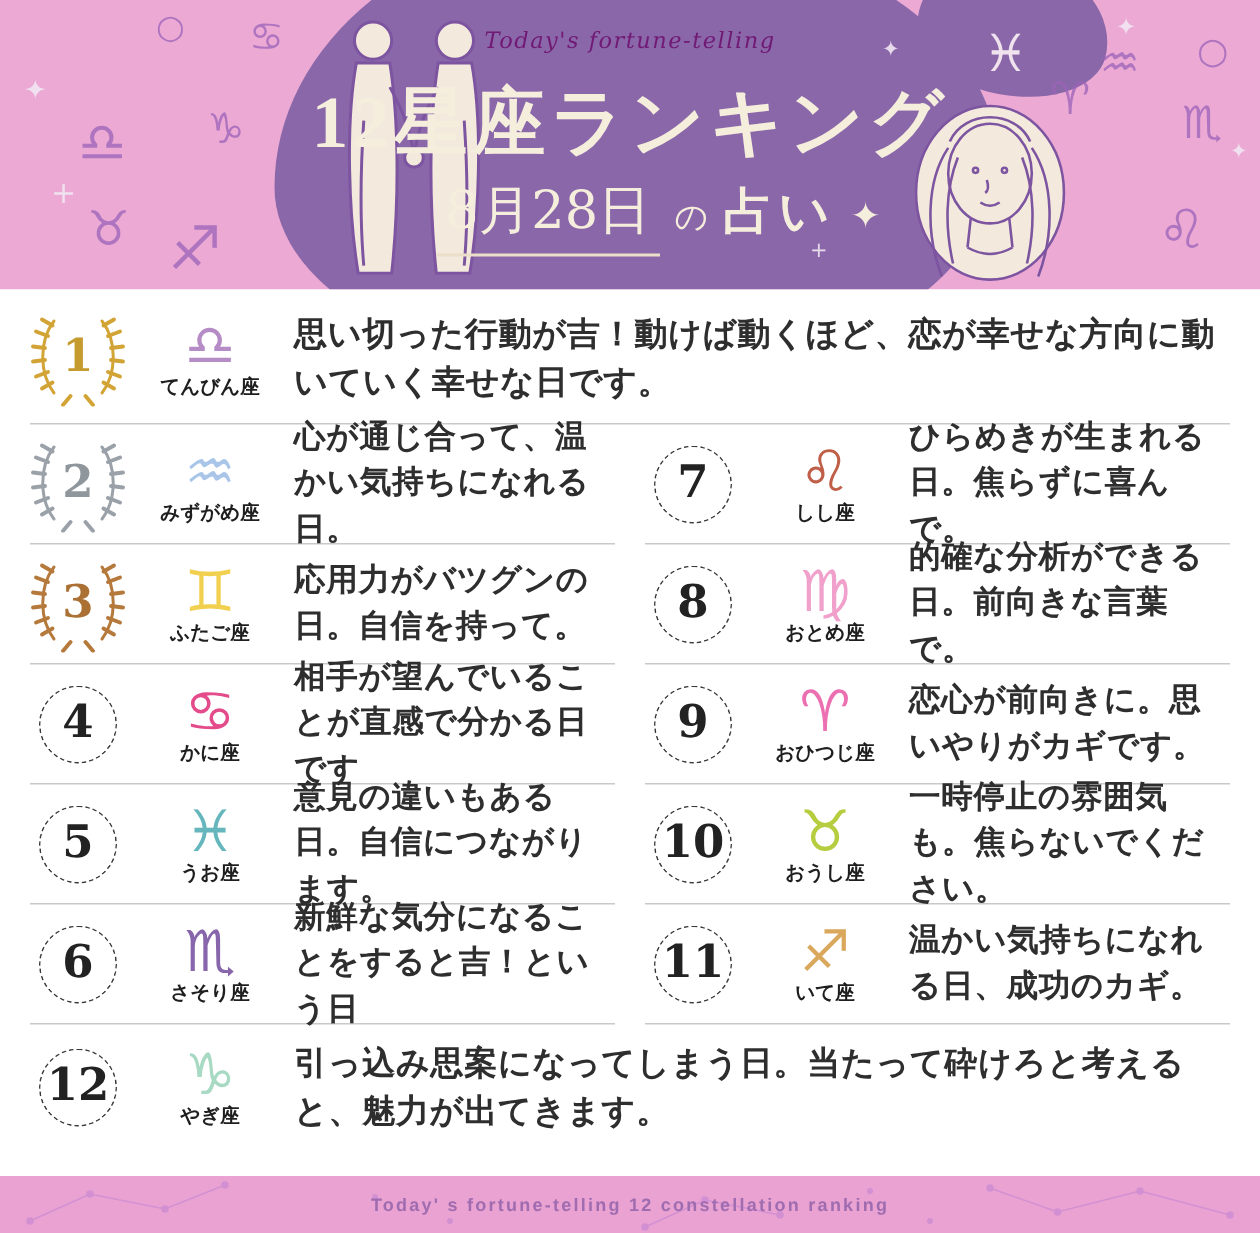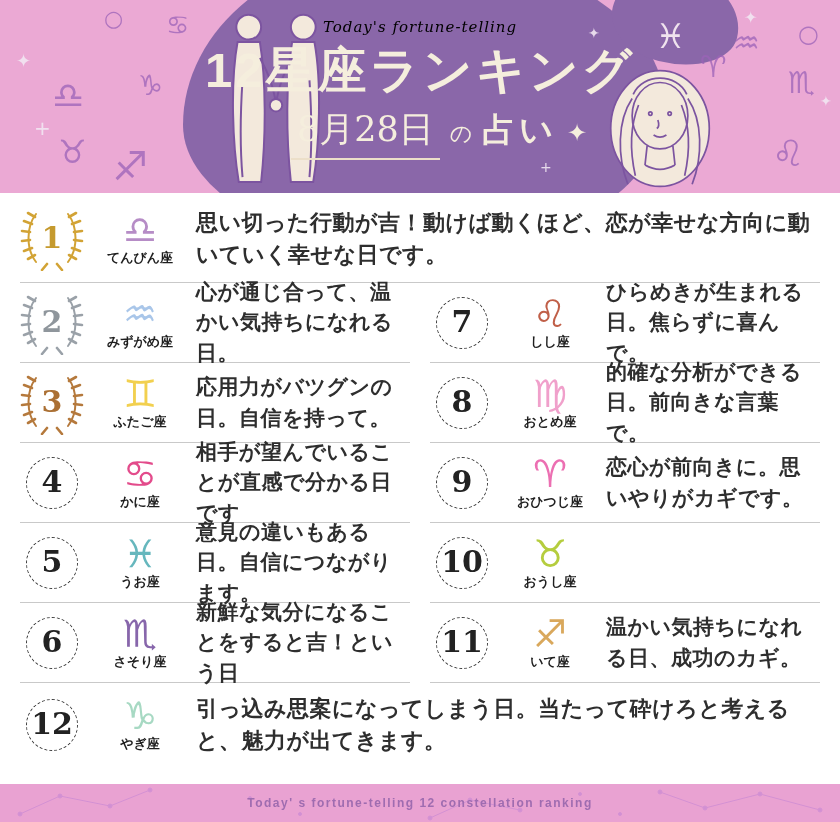--- a/index.html
+++ b/index.html
@@ -10,23 +10,23 @@
   .header { position:relative; width:840px; height:193px; background:#eba9d4; overflow:hidden; }
   .blob { position:absolute; left:183px; top:-52px; width:482px; height:305px;
           background:#8a67a9; border-radius:46% 54% 50% 50% / 58% 52% 48% 42%; }
   .blob-small { position:absolute; left:612px; top:-28px; width:128px; height:92px;
           background:#8a67a9; border-radius:50% 50% 55% 45% / 55% 55% 45% 45%;
           transform:rotate(14deg); display:flex; align-items:flex-end; justify-content:center; }
   .blob-small .fish { font-family:"DejaVu Sans",sans-serif; color:#f0e3ee; font-size:34px;
           transform:rotate(-14deg); line-height:1; padding-bottom:10px; }
   .header-text { position:absolute; left:0; top:0; width:840px; height:193px; text-align:center; }
   .script { margin-top:18px; font-family:"DejaVu Serif",serif; font-style:italic;
-            font-size:15px; color:#000000; letter-spacing:1px; }
-  .title { margin-top:8px; font-size:49px; font-weight:bold; color:#f5eedd; letter-spacing:3px;
-           font-family:Liberation Sans, sans-serif; line-height:1.1; }
+            font-size:15px; color:#701a75; letter-spacing:1px; }
+  .title { margin-top:19px; font-size:49px; font-weight:bold; color:#f5eedd; letter-spacing:3px;
+           font-family:Liberation Serif, serif; line-height:1.1; }
   .subtitle { margin-top:8px; display:flex; align-items:baseline; justify-content:center; gap:10px; color:#f5eedd;padding-left:38px; }
   .sub-date { font-family:"DejaVu Serif",serif; font-size:35px; border-bottom:2px solid #ecdfc9; padding:0 6px 5px; }
   .sub-particle { font-size:22px; }
   .sub-word { font-family:"DejaVu Serif",serif; font-size:33px; font-weight:bold; letter-spacing:4px; }
   .sub-sparkle { font-family:"DejaVu Sans",sans-serif; font-size:24px; color:#f5eedd; align-self:center; }
 
   .deco { position:absolute; font-family:"DejaVu Sans",sans-serif; color:#9c63b8; opacity:.75; line-height:1; }
   .deco.cream { color:#f2e7f3; opacity:.9; }
   .sketch { position:absolute; }
   .sketch path, .sketch ellipse, .sketch circle { stroke:#7c54a0; fill:none; stroke-width:1.6; }
@@ -263,20 +263,21 @@
         </div>
 
         <div class="row half">
           <div class="badge plain">
             <span class="rank-num">10</span>
           </div>
           <div class="sign">
             <span class="glyph" style="color: rgb(181, 205, 62);">♉</span>
             <span class="sign-label">おうし座</span>
           </div>
+          <p class="fortune">一時停止の雰囲気も。焦らないでください。</p>
         </div>
 
         <div class="row half">
           <div class="badge plain">
             <span class="rank-num">11</span>
           </div>
           <div class="sign">
             <span class="glyph" style="color: rgb(217, 168, 92);">♐</span>
             <span class="sign-label">いて座</span>
           </div>

